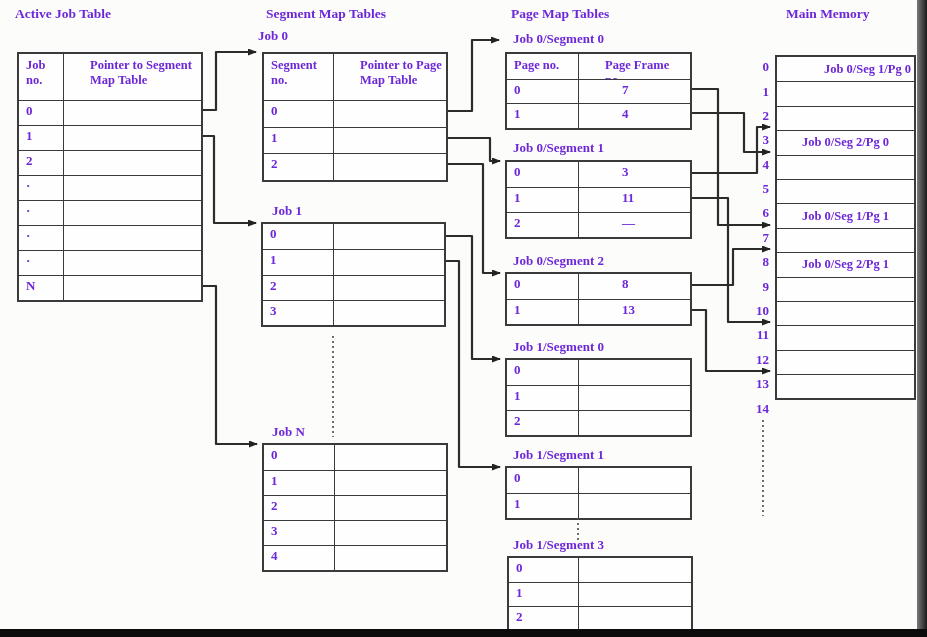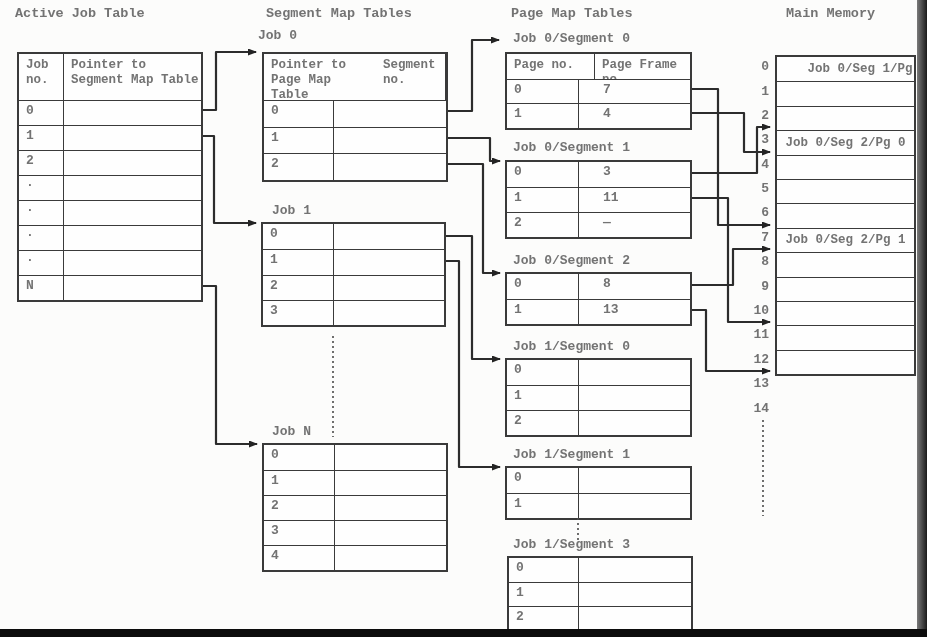--- a/index.html
+++ b/index.html
@@ -1,24 +1,24 @@
 <!DOCTYPE html>
 <html><head>
 <meta charset="utf-8">
 <style>
   html,body{margin:0;padding:0;background:#e8e8e8;}
   *{box-sizing:border-box;}
   .canvas{
     position:relative;width:927px;height:637px;background:#fcfcfb;overflow:hidden;
-    font-family:Liberation Mono, monospace;color:#737373;
+    font-family:Liberation Serif, serif;color:#6d28d9;
   }
   .sec-title{position:absolute;font-size:13.5px;font-weight:700;white-space:nowrap;}
   .sub-title{position:absolute;font-size:13px;font-weight:700;white-space:nowrap;}
   .tbl{position:absolute;border:2px solid #3a3a3a;background:#fefefe;display:flex;flex-direction:column;}
-  .trow{display:flex;border-top:1.5px solid #3a3a3a;align-items:stretch;}
+  .trow{display:flex;border-top:1.5px solid #3a3a3a;align-items:stretch;gap:19px;}
   .trow:first-child{border-top:none;}
   .tcell{padding:2px 2px 0 7px;font-size:13px;font-weight:700;line-height:1.18;overflow:hidden;}
   .tcell.hdr{padding-top:4px;font-size:12.5px;}
   .c1{border-right:1.5px solid #3a3a3a;flex:none;}
   .c2{flex:1;}
   .mem-os{display:flex;align-items:center;justify-content:center;border-bottom:2px solid #3a3a3a;
           font-size:12.5px;font-weight:700;}
   .mem-row{border-top:1.5px solid #3a3a3a;display:flex;align-items:center;justify-content:center;
            font-size:12.5px;font-weight:700;white-space:nowrap;}
   .mem-row:first-of-type{border-top:none;}
@@ -83,22 +83,22 @@
         <div class="tcell c2"></div>
       </div>
       <div class="trow" style="height: 25px;">
         <div class="tcell c1" style="width: 45px;">N</div>
         <div class="tcell c2"></div>
       </div>
     </div>
 
   <div class="tbl" style="left:262px;top:52px;width:186px">
       <div class="trow" style="height: 46px;">
+        <div class="tcell hdr c1" style="width: 70px;">Segment no.</div>
         <div class="tcell hdr c2">Pointer to Page Map Table</div>
-        <div class="tcell hdr c1" style="width: 70px;">Segment no.</div>
       </div>
       <div class="trow" style="height: 26.7px;">
         <div class="tcell c1" style="width: 70px;">0</div>
         <div class="tcell c2"></div>
       </div>
       <div class="trow" style="height: 26.7px;">
         <div class="tcell c1" style="width: 70px;">1</div>
         <div class="tcell c2"></div>
       </div>
       <div class="trow" style="height: 26.7px;">
@@ -142,21 +142,21 @@
         <div class="tcell c2"></div>
       </div>
       <div class="trow" style="height: 25px;">
         <div class="tcell c1" style="width: 71px;">4</div>
         <div class="tcell c2"></div>
       </div>
     </div>
 
   <div class="tbl" style="left:505px;top:52px;width:187px">
       <div class="trow" style="height: 25px;">
-        <div class="tcell hdr c1" style="width: 88px;">Page no.</div>
+        <div class="tcell hdr c1" style="width: 72px;">Page no.</div>
         <div class="tcell hdr c2">Page Frame no.</div>
       </div>
       <div class="trow" style="height: 24.3px;">
         <div class="tcell c1" style="width: 72px;">0</div>
         <div class="tcell c2" style="padding-left: 24px;">7</div>
       </div>
       <div class="trow" style="height: 24.3px;">
         <div class="tcell c1" style="width: 72px;">1</div>
         <div class="tcell c2" style="padding-left: 24px;">4</div>
       </div>
@@ -224,20 +224,21 @@
       </div>
     </div>
 
   <div class="tbl" id="memory-table" style="left:775px;top:55px;width:141px">
       <div class="mem-row" style="height: 24.4px; margin-left: 44px;">Job 0/Seg 1/Pg 0</div>
       <div class="mem-row" style="height: 24.4px;"></div>
       <div class="mem-row" style="height: 24.4px;"></div>
       <div class="mem-row" style="height: 24.4px;">Job 0/Seg 2/Pg 0</div>
       <div class="mem-row" style="height: 24.4px;"></div>
       <div class="mem-row" style="height: 24.4px;"></div>
+      <div class="mem-row" style="height: 24.4px;">Job 0/Seg 1/Pg 1</div>
       <div class="mem-row" style="height: 24.4px;"></div>
       <div class="mem-row" style="height: 24.4px;">Job 0/Seg 2/Pg 1</div>
       <div class="mem-row" style="height: 24.4px;"></div>
       <div class="mem-row" style="height: 24.4px;"></div>
       <div class="mem-row" style="height: 24.4px;"></div>
       <div class="mem-row" style="height: 24.4px;"></div>
       <div class="mem-row" style="height: 24.4px;"></div>
     </div>
   <div id="memory-labels" style="position:absolute;left:741px;top:55px;width:28px;height:463px">
       <div class="mem-label" style="top: 3.16667px; left: 0px;">0</div>

